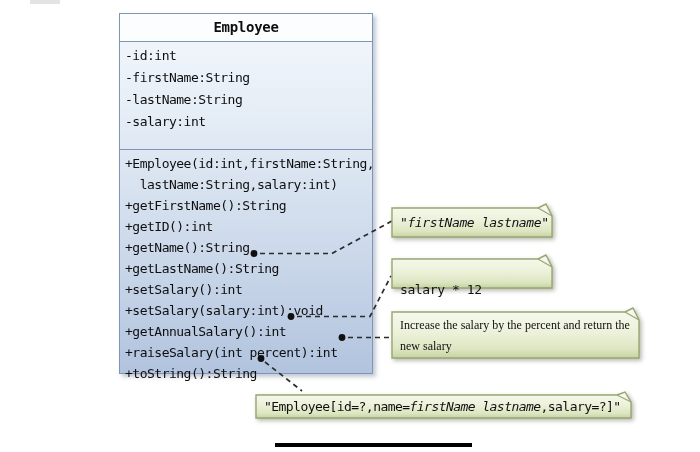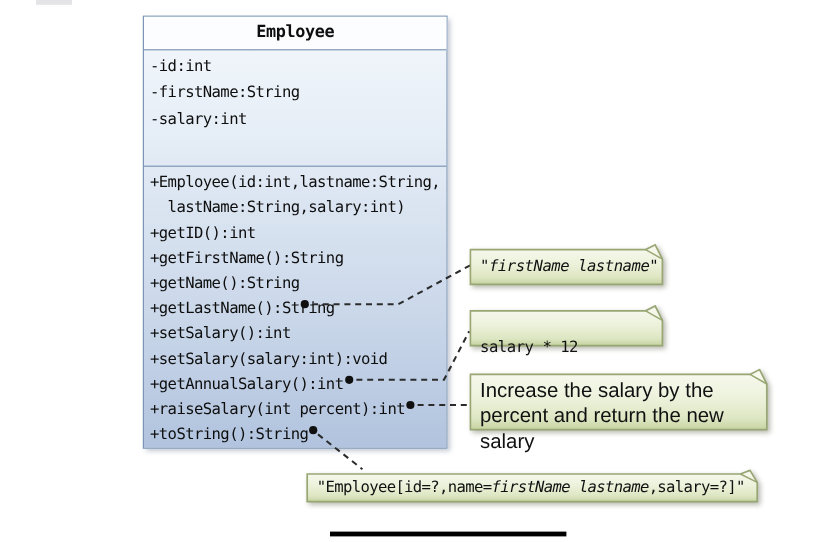--- a/index.html
+++ b/index.html
@@ -42,48 +42,49 @@
   .note-fold { fill:none; stroke:#98a674; stroke-width:1.2; }
   .note-text {
     position:absolute; left:9px; white-space:pre; font-size:13px; letter-spacing:-0.4px; color:#111;
   }
   .it { font-style:italic; }
   .n1 { left:371px; top:203px; width:163px; height:36px; }
   .n1 .note-text { top:12px; }
   .n2 { left:371px; top:254px; width:163px; height:36px; }
   .n2 .note-text { top:28px; }
   .n3 { left:371px; top:307px; width:250px; height:53px; }
-  .n3 .note-text { top:8px; font-family:Liberation Sans, sans-serif; font-size:17px; letter-spacing:0;
+  .n3 .note-text { top:8px; font-family:Liberation Serif, serif; font-size:12px; letter-spacing:0;
                    white-space:normal; line-height:21px; width:236px; }
   .n4 { left:235px; top:391px; width:378px; height:29px; }
   .n4 .note-text { top:8px; font-size:13px; letter-spacing:-0.55px; }
 
   .underline-bar { position:absolute; left:255px; top:443px; width:197px; height:4px; background:#000; z-index:1; }
 </style>
 </head>
 <body>
 
 <div class="canvas">
 
   <div class="artifact"></div>
 
   <div class="class-box">
     <div class="class-header">
       <span>Employee</span>
     </div>
     <div class="class-attrs">
       <div class="a-line"><span>-id:int</span></div>
       <div class="a-line"><span>-firstName:String</span></div>
+      <div class="a-line"><span>-lastName:String</span></div>
       <div class="a-line"><span>-salary:int</span></div>
     </div>
     <div class="class-methods">
-      <div class="m-line"><span>+Employee(id:int,lastname:String,</span></div>
+      <div class="m-line"><span>+Employee(id:int,firstName:String,</span></div>
       <div class="m-line"><span>  lastName:String,salary:int)</span></div>
+      <div class="m-line"><span>+getFirstName():String</span></div>
       <div class="m-line"><span>+getID():int</span></div>
-      <div class="m-line"><span>+getFirstName():String</span></div>
       <div class="m-line"><span>+getName():String</span></div>
       <div class="m-line"><span>+getLastName():String</span></div>
       <div class="m-line"><span>+setSalary():int</span></div>
       <div class="m-line"><span>+setSalary(salary:int):void</span></div>
       <div class="m-line"><span>+getAnnualSalary():int</span></div>
       <div class="m-line"><span>+raiseSalary(int percent):int</span></div>
       <div class="m-line"><span>+toString():String</span></div>
     </div>
   </div>
 

